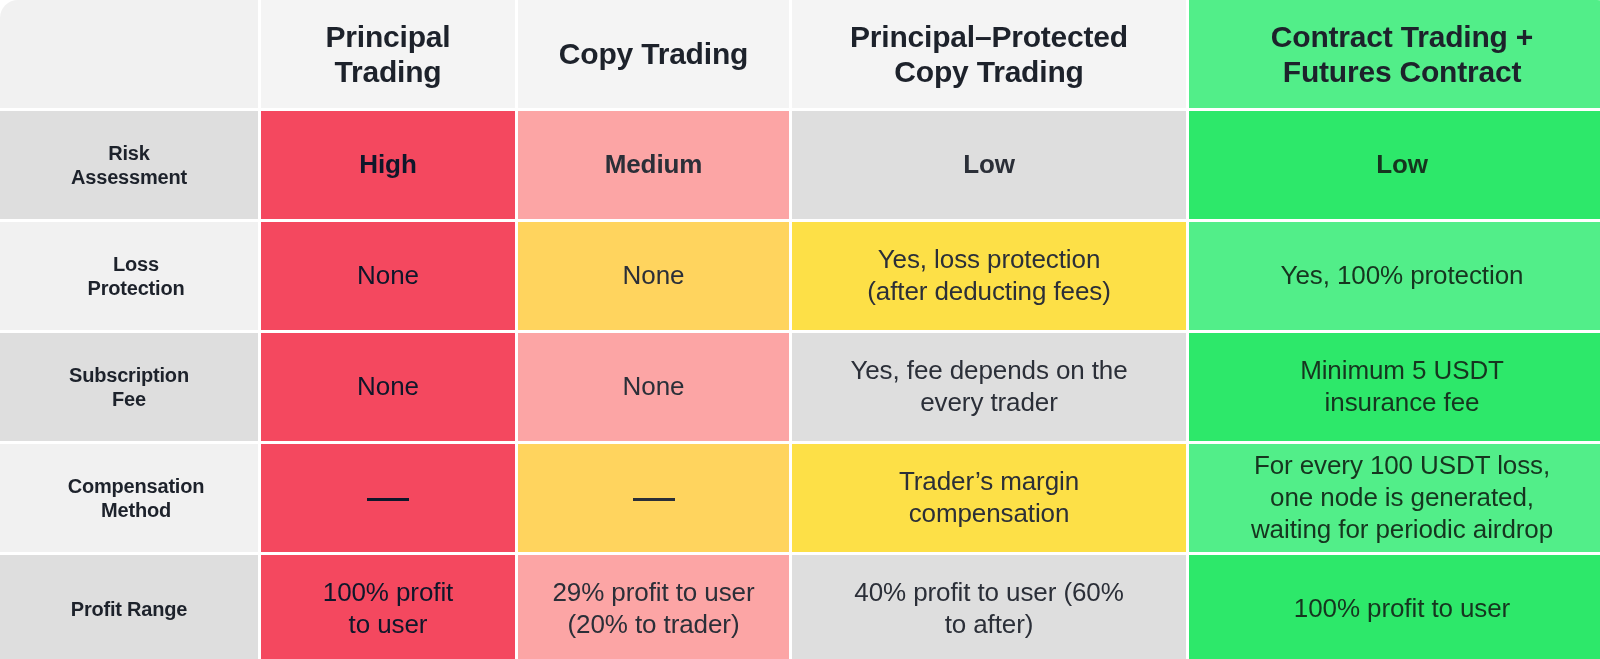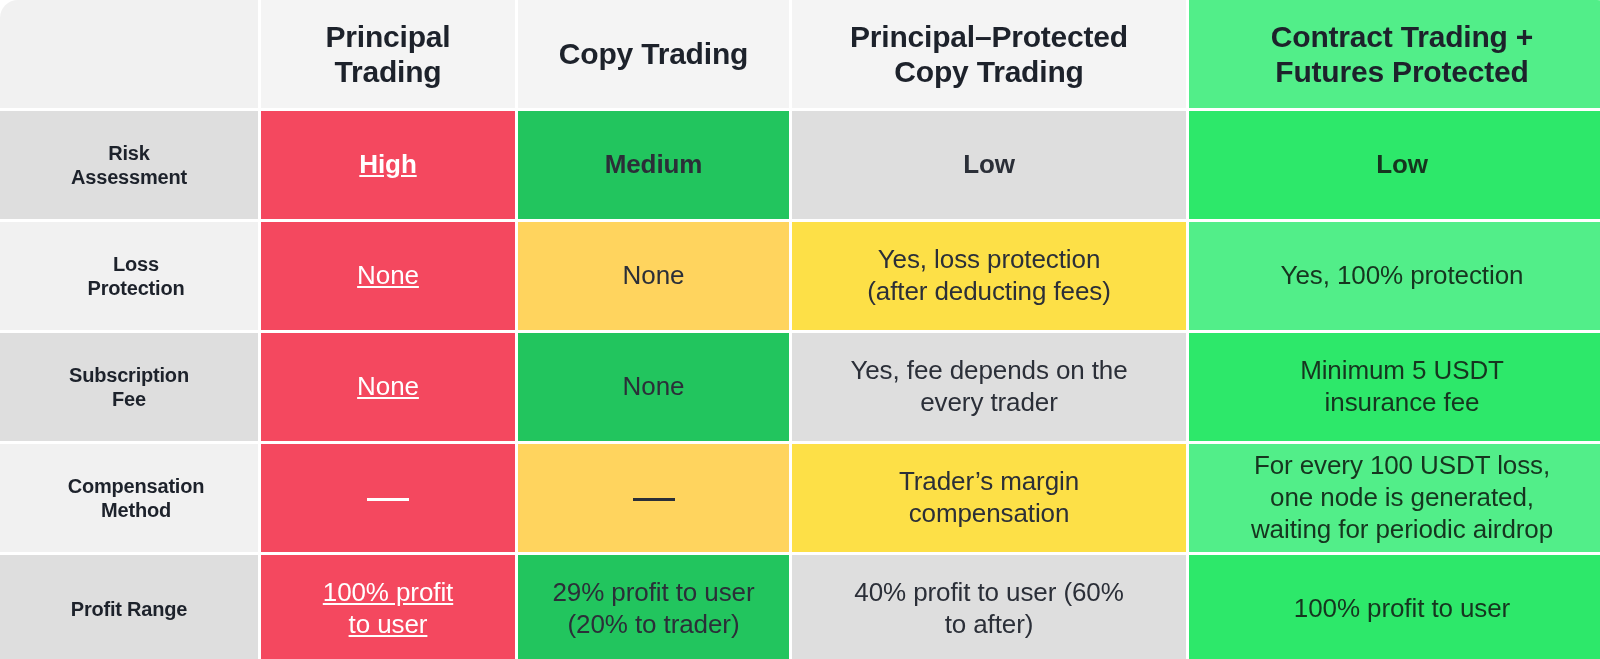--- a/index.html
+++ b/index.html
@@ -81,31 +81,31 @@
   }
   td.cell.bold { font-weight: 700; }
 
   
   tr.odd  td.lab { background: #dedede; }
   tr.even td.lab { background: #f1f1f1; padding-left: 24px; }
 
   tr.odd  td.red { background: #f4485f; }
   tr.even td.red { background: #f4485f; }
 
-  tr.odd  td.yel { background: #22c55e; }
+  tr.odd  td.yel { background: #fca5a5; }
   tr.even td.yel { background: #ffd45e; }
 
   tr.odd  td.gry { background: #dedede; }
   tr.even td.gry { background: #fde047; }
 
   tr.odd  td.grn { background: #2de86a; }
   tr.even td.grn { background: #52ee89; }
 
   
-  td.red  { color: #ffffff; text-decoration: underline; }
+  td.red  { color: #0f172a; }
   td.yel  { color: #2b2f38; }
   td.gry  { color: #2b2f38; }
   td.grn  { color: #16351f; }
 
   
   tr.last td.lab { border-bottom-left-radius: 0; }
   tr.last td.grn { border-bottom-right-radius: 0; }
 
   
   .dash {
@@ -137,21 +137,21 @@
         </th>
         <th class="h-plain">
           <span>Copy Trading</span>
         </th>
         <th class="h-plain">
           <span>Principal–Protected</span><br>
           <span>Copy Trading</span>
         </th>
         <th class="h-green">
           <span>Contract Trading +</span><br>
-          <span>Futures Protected</span>
+          <span>Futures Contract</span>
         </th>
       </tr>
     </thead>
     <tbody>
 
       <tr class="odd">
         <td class="lab">
           <span>Risk</span><br>
           <span>Assessment</span>
         </td>

